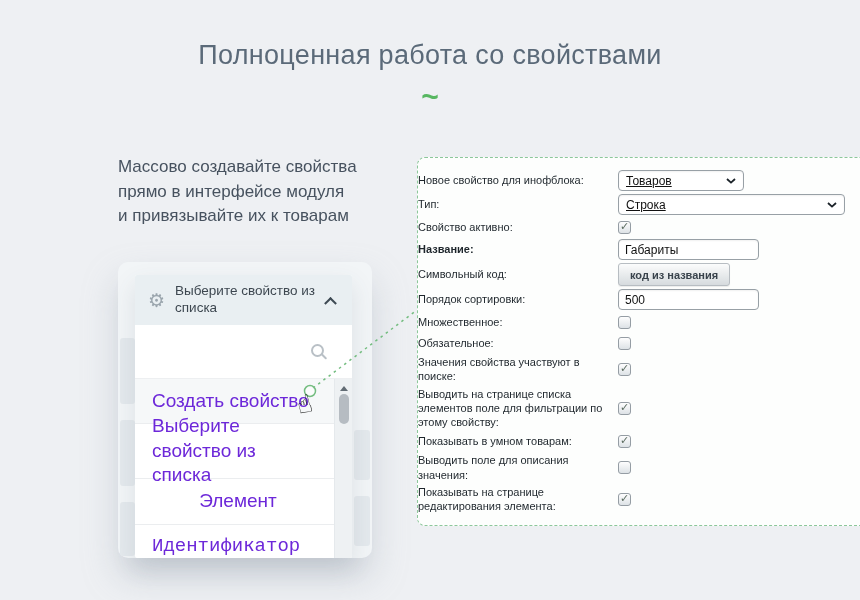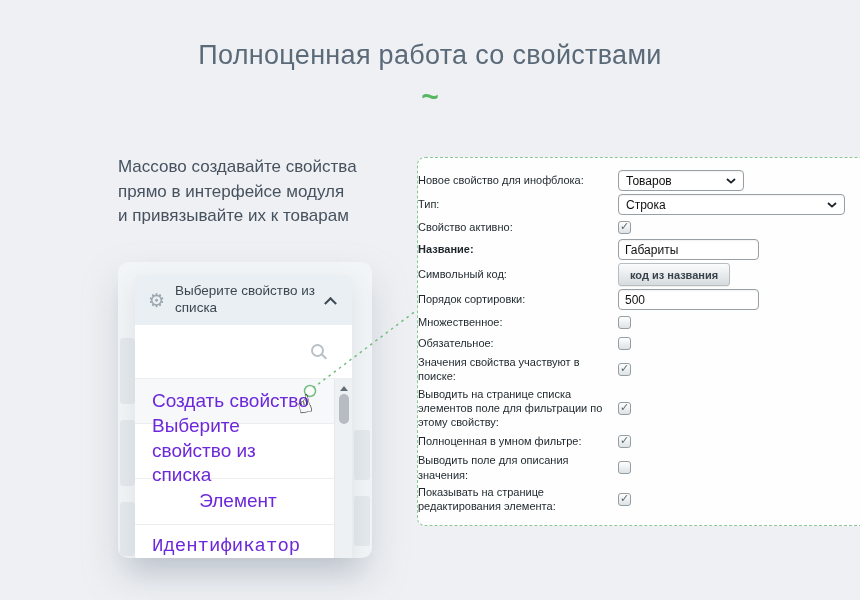--- a/index.html
+++ b/index.html
@@ -90,20 +90,21 @@
     width:200px; text-align:left; padding-right:7px; font-size:11px;
     color:#1e262c; line-height:1.3; flex:none;
   }
   .flabel.bold { font-weight:bold; }
   .fctrl { display:flex; align-items:center; gap:8px; }
   .sel {
     height:21px; background:#fff; border:1px solid #98a0a6; border-radius:4px;
     display:flex; align-items:center; justify-content:space-between;
     padding:0 7px; font-size:12px; color:#111; cursor:pointer;
     box-shadow:inset 0 1px 2px rgba(0,0,0,.06);
+    text-decoration:underline;
   }
   .sel-sm { width:126px; } .sel-lg { width:227px; }
   .tin {
     height:21px; width:141px; background:#fff; border:1px solid #98a0a6;
     border-radius:4px; padding:0 6px; font-size:12px; color:#111;
     font-family:"Liberation Sans", sans-serif;
     box-shadow:inset 0 1px 2px rgba(0,0,0,.06);
   }
   .cb {
     width:13px; height:13px; border:1px solid #959da4; border-radius:3px;
@@ -240,21 +241,21 @@
         <span class="cb" data-checked="true"></span>
       </div>
   </div>
   <div class="frow">
     <div class="flabel">Выводить на странице списка элементов поле для фильтрации по этому свойству:</div>
     <div class="fctrl">
         <span class="cb" data-checked="true"></span>
       </div>
   </div>
   <div class="frow">
-    <div class="flabel">Полноценная в умном фильтре:</div>
+    <div class="flabel">Показывать в умном товарам:</div>
     <div class="fctrl">
         <span class="cb" data-checked="true"></span>
       </div>
   </div>
   <div class="frow">
     <div class="flabel">Выводить поле для описания значения:</div>
     <div class="fctrl">
         <span class="cb" data-checked="false"></span>
       </div>
   </div>

